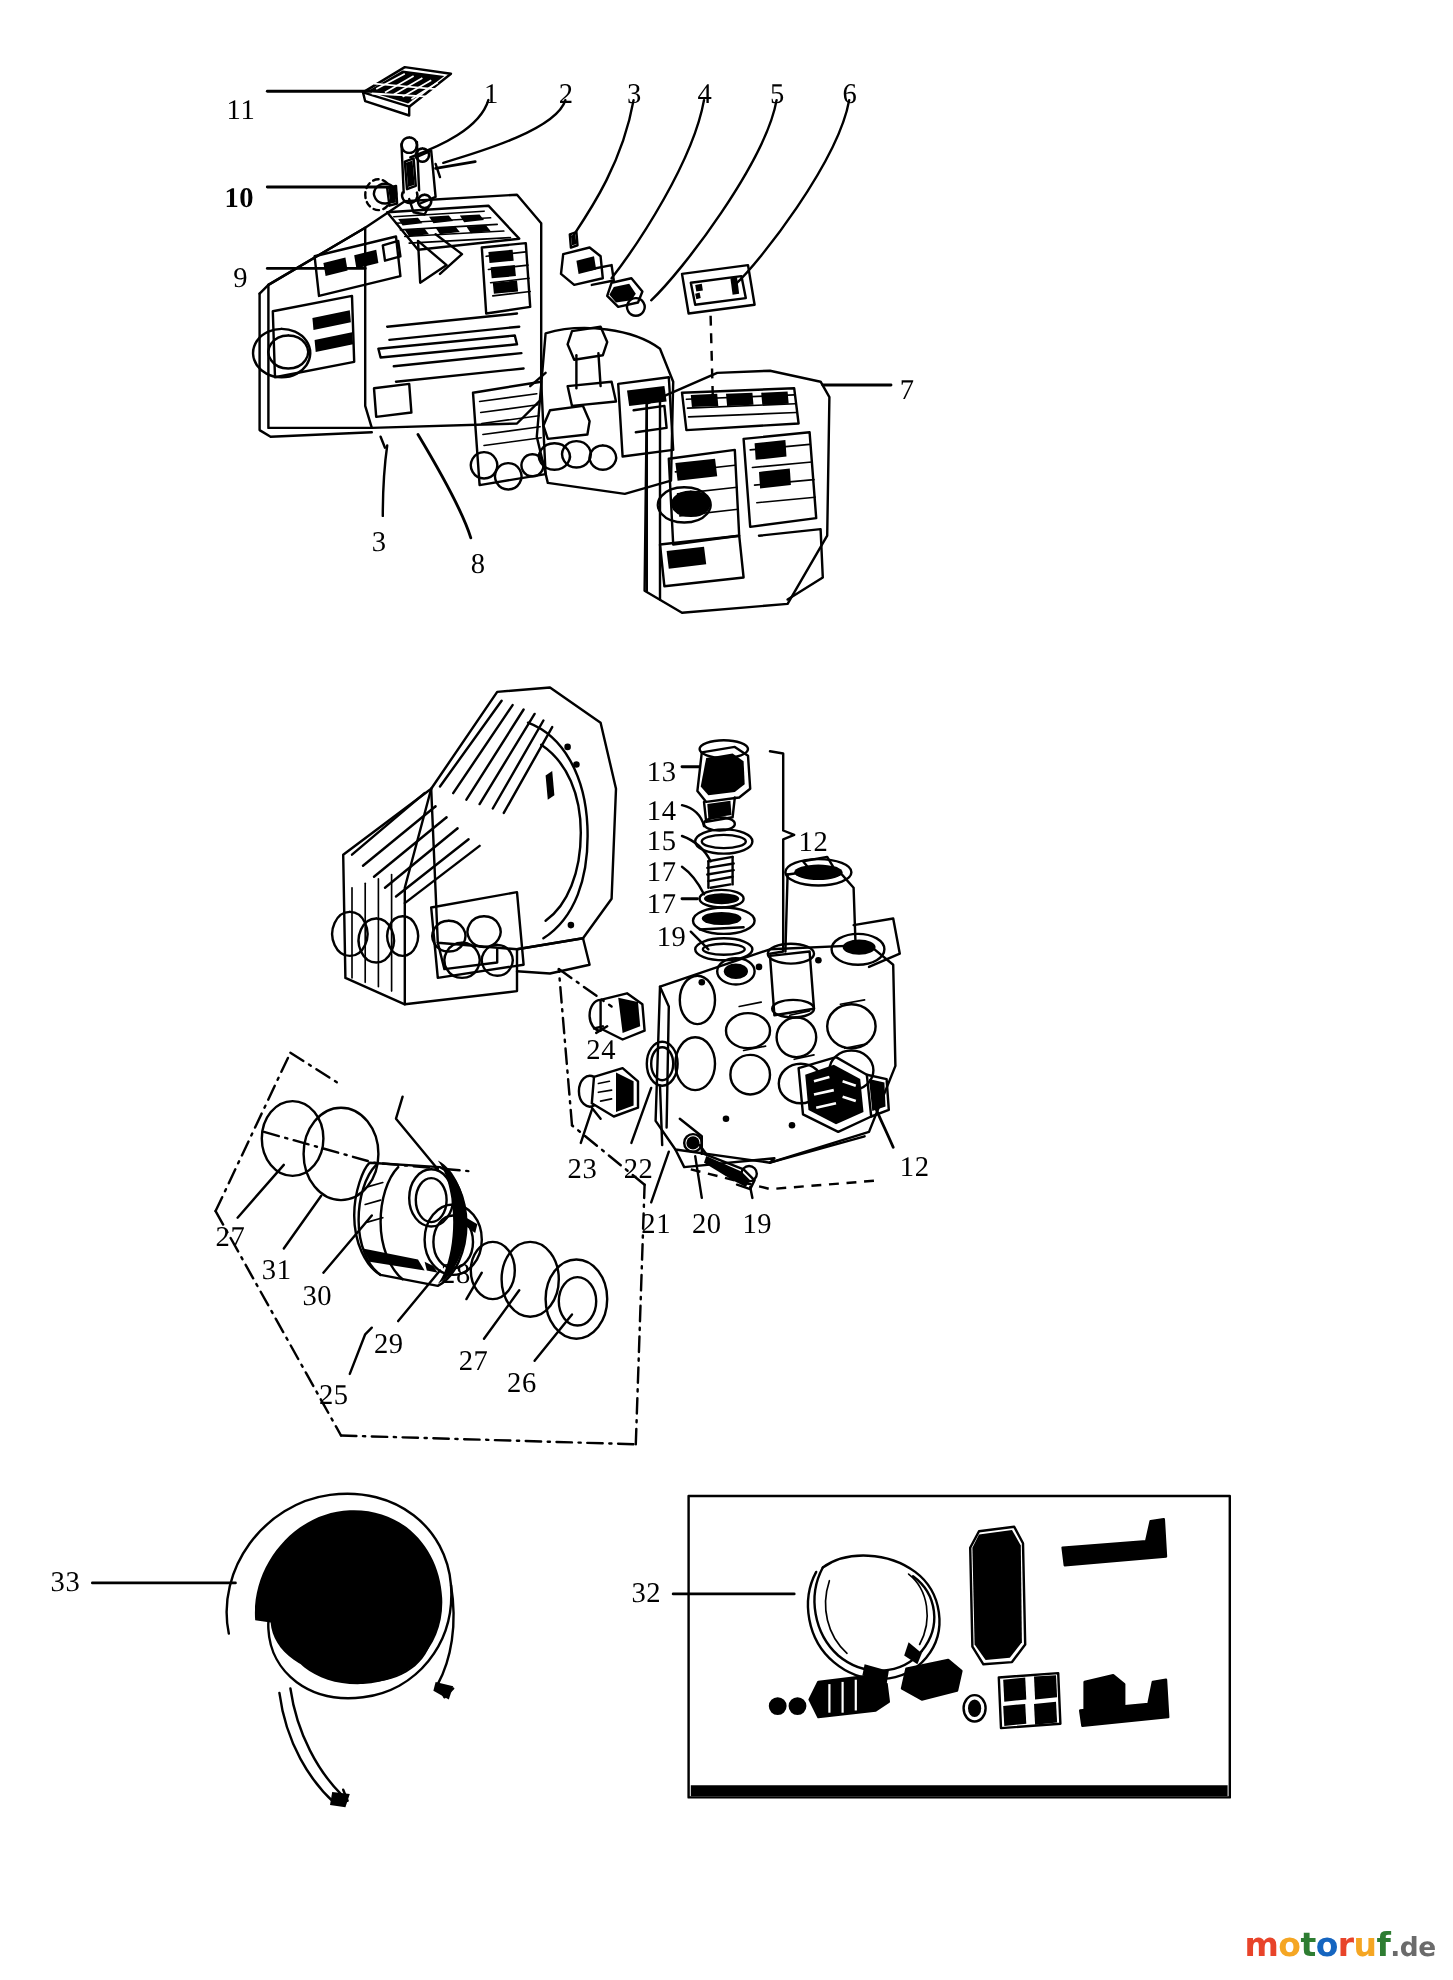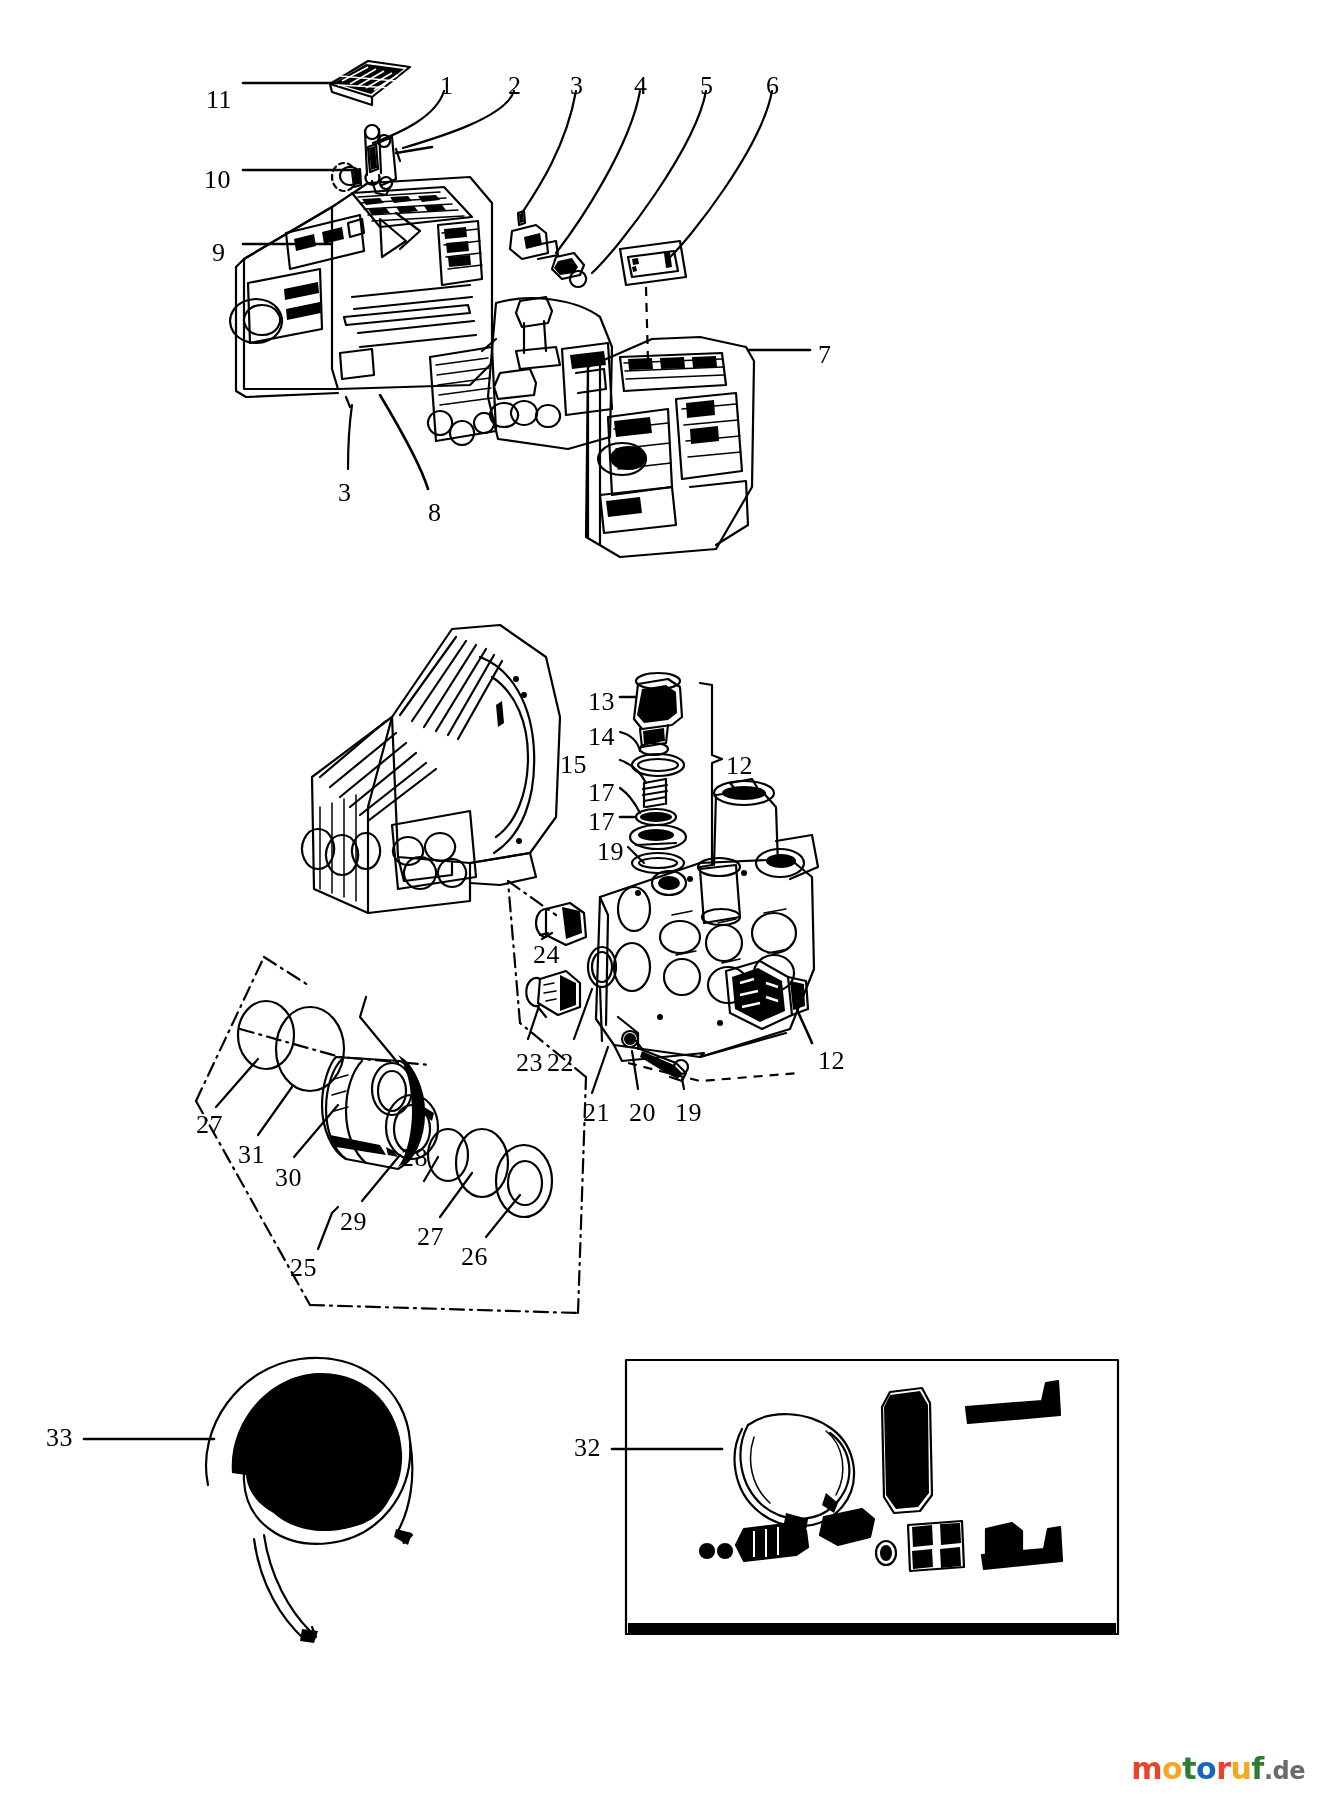--- a/index.html
+++ b/index.html
@@ -569,38 +569,38 @@
 
 <div>
 
   <span class="callout" style="left:206px;top:70px;">11</span>
   <span class="callout" style="left:440px;top:56px;">1</span>
   <span class="callout" style="left:508px;top:56px;">2</span>
   <span class="callout" style="left:570px;top:56px;">3</span>
   <span class="callout" style="left:634px;top:56px;">4</span>
   <span class="callout" style="left:700px;top:56px;">5</span>
   <span class="callout" style="left:766px;top:56px;">6</span>
-  <span class="callout" style="left:204px;top:150px;">10</span>
+  <span class="callout" style="left:204px;top:150px;font-weight:bold;">10</span>
   <span class="callout" style="left:212px;top:223px;">9</span>
   <span class="callout" style="left:818px;top:325px;">7</span>
   <span class="callout" style="left:338px;top:463px;">3</span>
   <span class="callout" style="left:428px;top:483px;">8</span>
 
   <span class="callout" style="left:588px;top:672px;">13</span>
   <span class="callout" style="left:588px;top:707px;">14</span>
-  <span class="callout" style="left:560px;top:735px;text-align:center;">15</span>
+  <span class="callout" style="left:588px;top:735px;text-align:center;">15</span>
   <span class="callout" style="left:588px;top:763px;">17</span>
   <span class="callout" style="left:588px;top:792px;">17</span>
   <span class="callout" style="left:597px;top:822px;">19</span>
   <span class="callout" style="left:726px;top:736px;">12</span>
   <span class="callout" style="left:818px;top:1031px;">12</span>
 
   <span class="callout" style="left:533px;top:925px;">24</span>
   <span class="callout" style="left:516px;top:1033px;">23</span>
-  <span class="callout" style="left:547px;top:1033px;text-align:center;">22</span>
+  <span class="callout" style="left:567px;top:1033px;text-align:center;">22</span>
   <span class="callout" style="left:583px;top:1083px;">21</span>
   <span class="callout" style="left:629px;top:1083px;">20</span>
   <span class="callout" style="left:675px;top:1083px;text-align:center;">19</span>
 
   <span class="callout" style="left:196px;top:1095px;">27</span>
   <span class="callout" style="left:238px;top:1125px;">31</span>
   <span class="callout" style="left:275px;top:1148px;">30</span>
   <span class="callout" style="left:340px;top:1192px;">29</span>
   <span class="callout" style="left:401px;top:1128px;font-family:Liberation Serif, serif;">28</span>
   <span class="callout" style="left:417px;top:1207px;">27</span>

